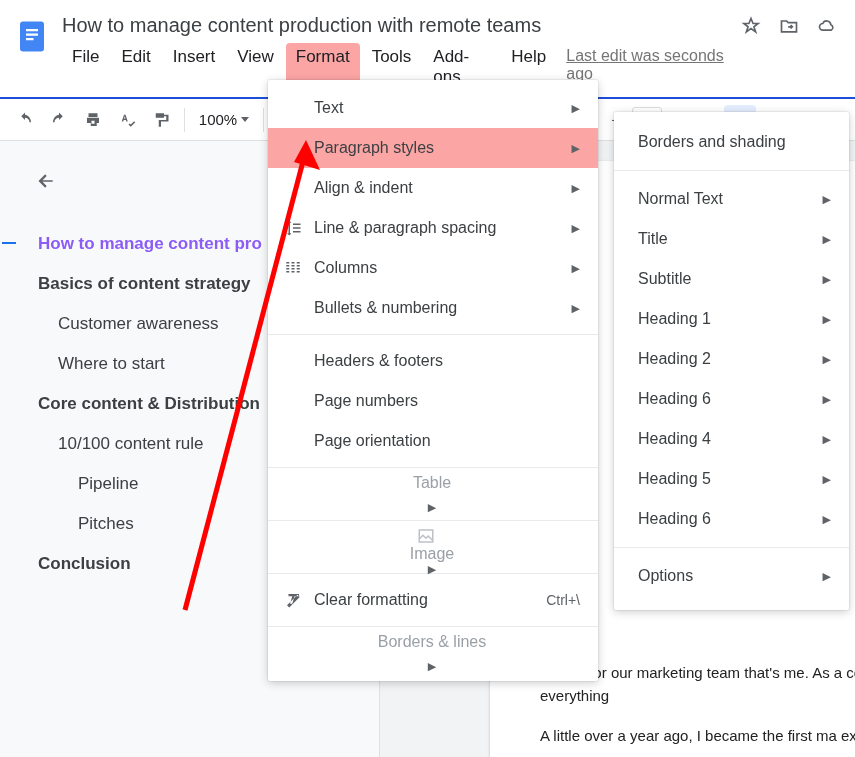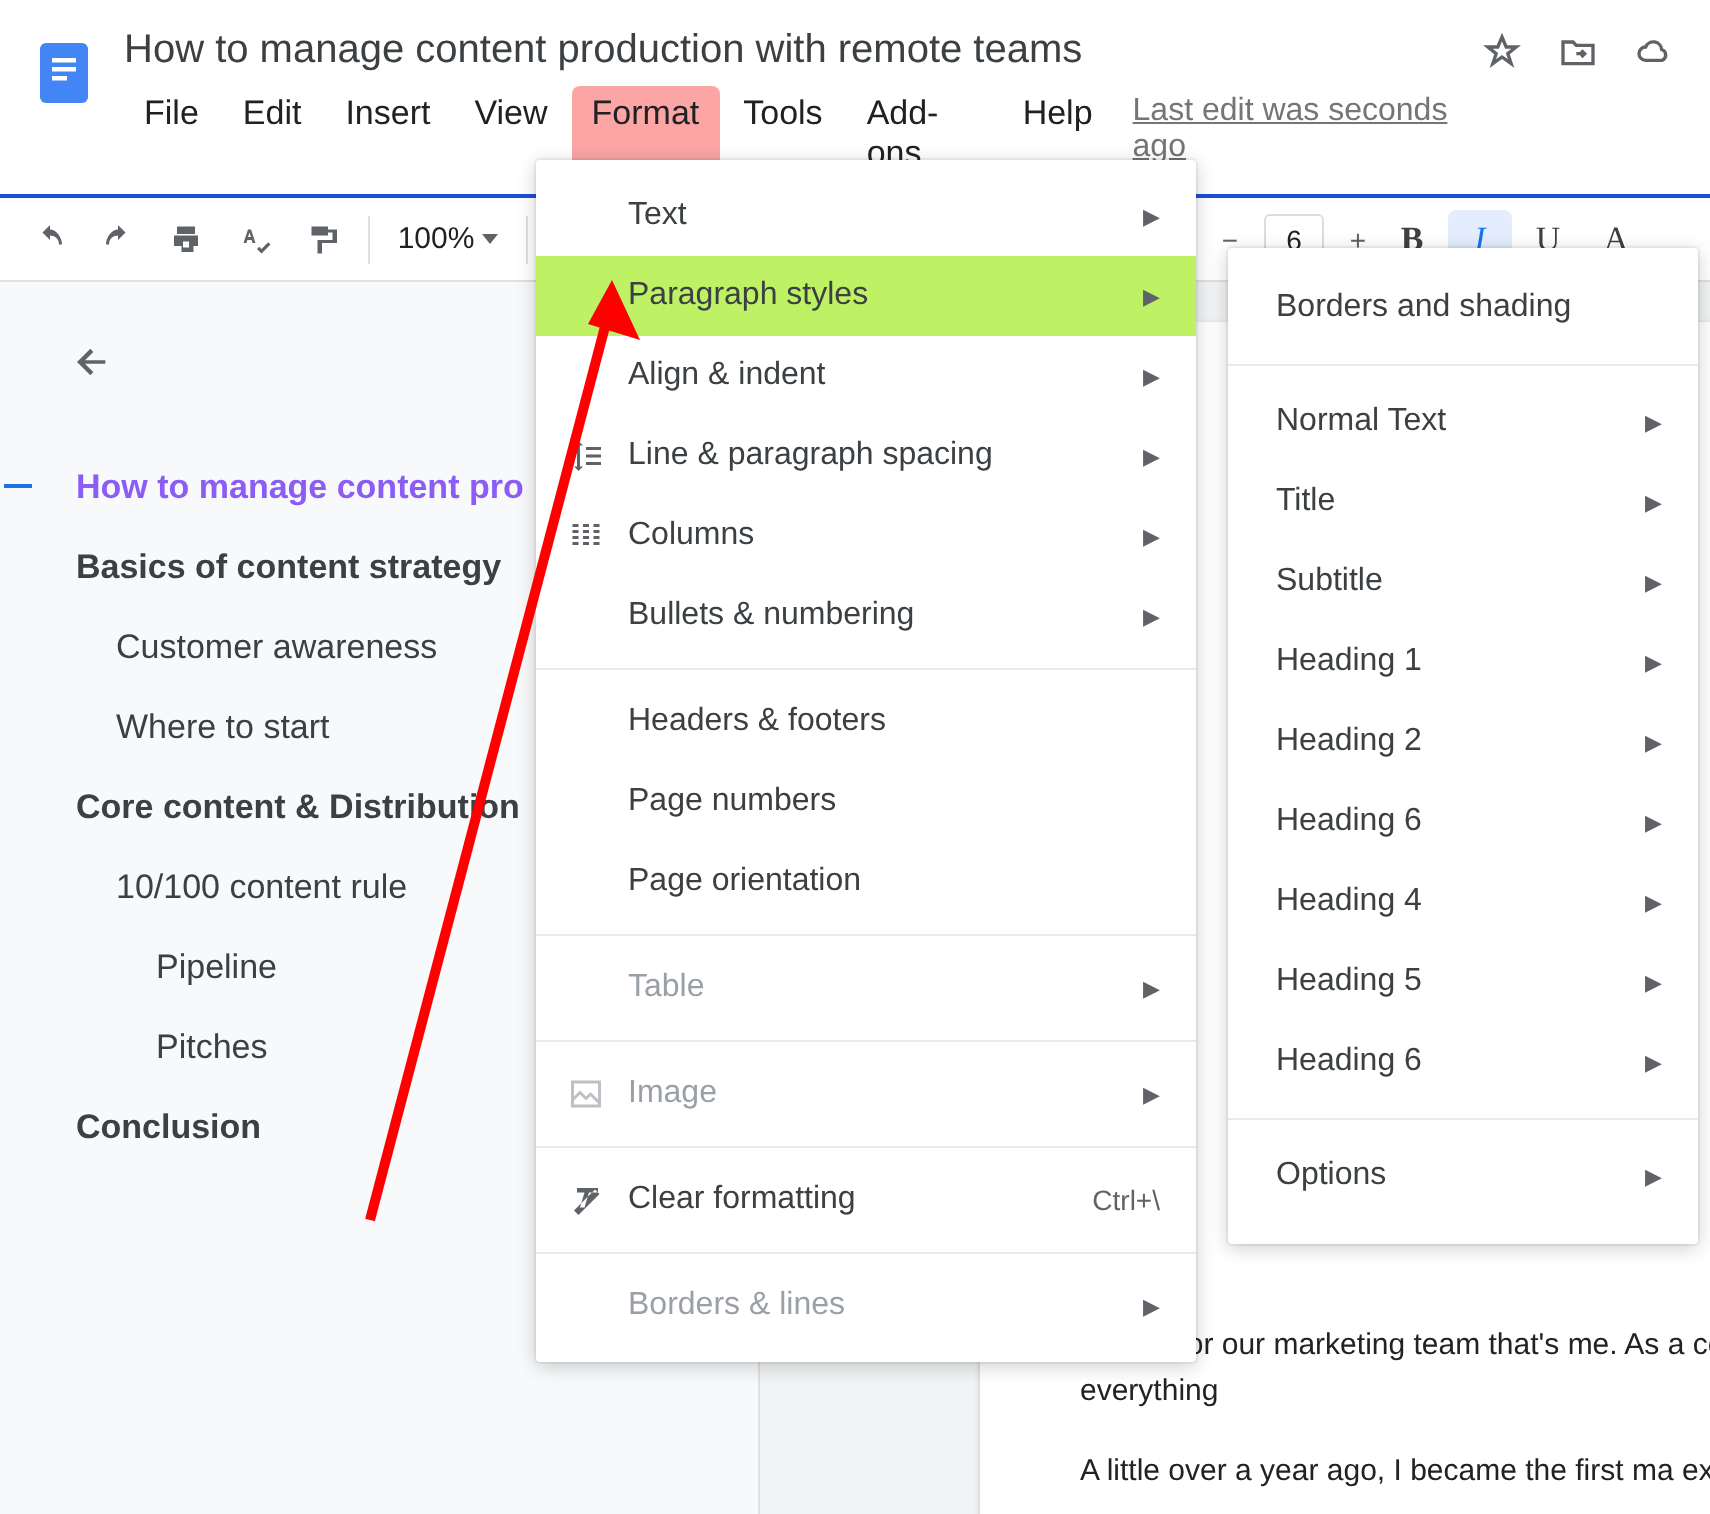--- a/index.html
+++ b/index.html
@@ -75,32 +75,32 @@
   .page p { margin-bottom:16px;}
 
   
   .menu {
     position:absolute; top:80px; left:268px; width:330px; background:#fff;
     box-shadow: 0 2px 10px rgba(0,0,0,.2), 0 0 0 1px rgba(0,0,0,.05);
     z-index: 20; border-radius:2px; padding: 8px 0;
   }
   .menu .mi { display:flex; align-items:center; height:40px; padding:0 18px 0 16px; cursor:pointer;
               font-size:16px; color:#3c4043;}
-  .menu .mi:hover, .menu .mi.hover { background:#bef264;}
-  .menu .mi.disabled { color:#9aa0a6; cursor:default;}
+  .menu .mi:hover, .menu .mi.hover { background:#fca5a5;}
+  .menu .mi.disabled { color:#9aa0a6; cursor:default;flex-direction:column;}
   .menu .mi .micon { width:30px; display:flex; align-items:center; color:#5f6368;}
   .menu .mi.disabled .micon { color:#bdc1c6;}
   .menu .mi .mlabel { flex:1;}
   .menu .mi .marrow { color:#5f6368; font-size:11px;}
   .menu .mi .mshort { color:#5f6368; font-size:14px;}
   .menu hr { border:none; border-top:1px solid #e8eaed; margin:6px 0;}
 
   
   .submenu {
-    position:absolute; top:124px; left:614px; width:235px; background:#fff;
+    position:absolute; top:112px; left:614px; width:235px; background:#fff;
     box-shadow: 0 2px 10px rgba(0,0,0,.2), 0 0 0 1px rgba(0,0,0,.05);
     z-index: 25; border-radius:2px; padding: 10px 0 14px 0;
   }
   .submenu .si { display:flex; align-items:center; height:40px; padding:0 18px 0 24px;
                  cursor:pointer; font-size:16px; color:#3c4043;}
   .submenu .si .slabel { flex:1;}
   .submenu .si .sarrow { color:#5f6368; font-size:11px;}
   .submenu hr { border:none; border-top:1px solid #e8eaed; margin:8px 0;}
 
   

